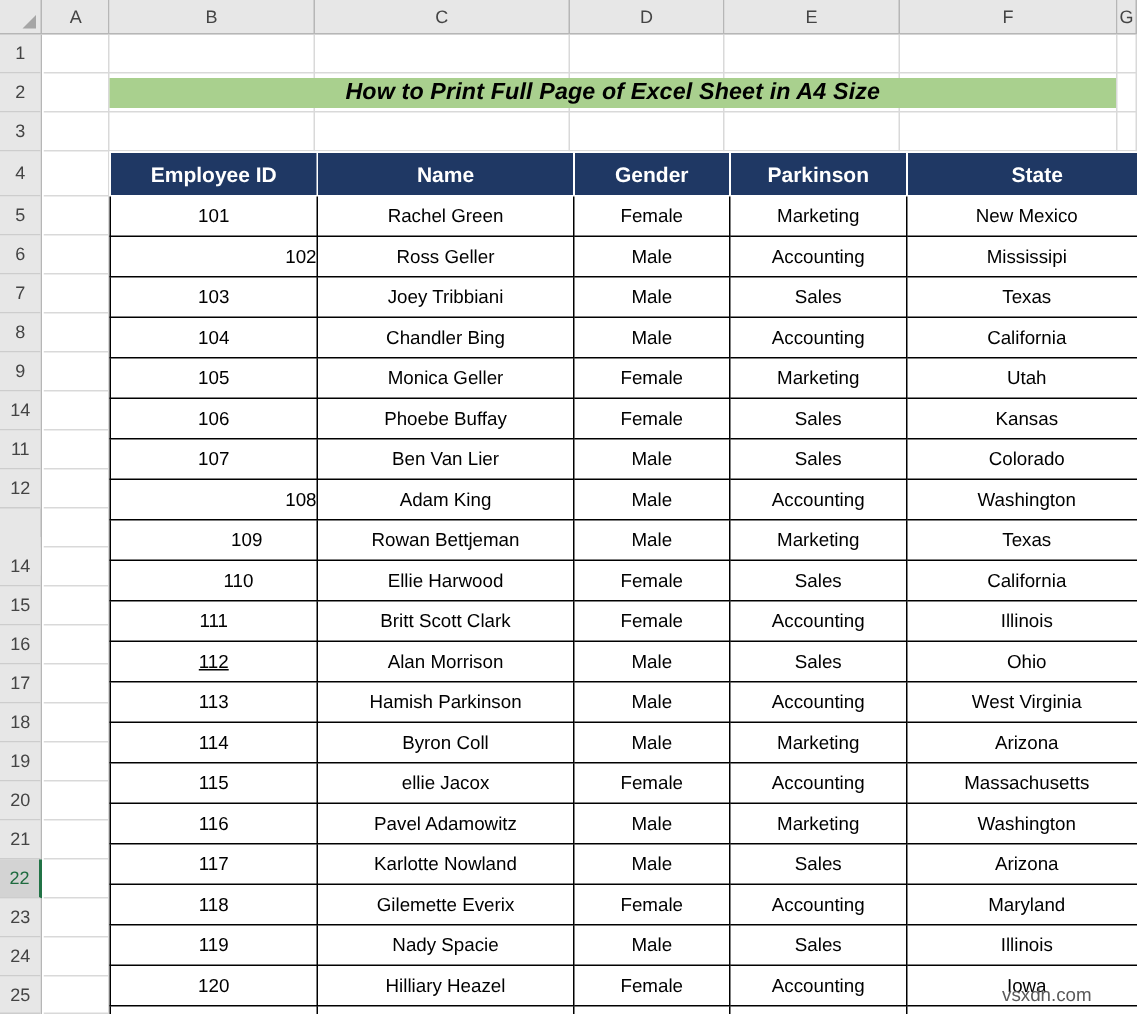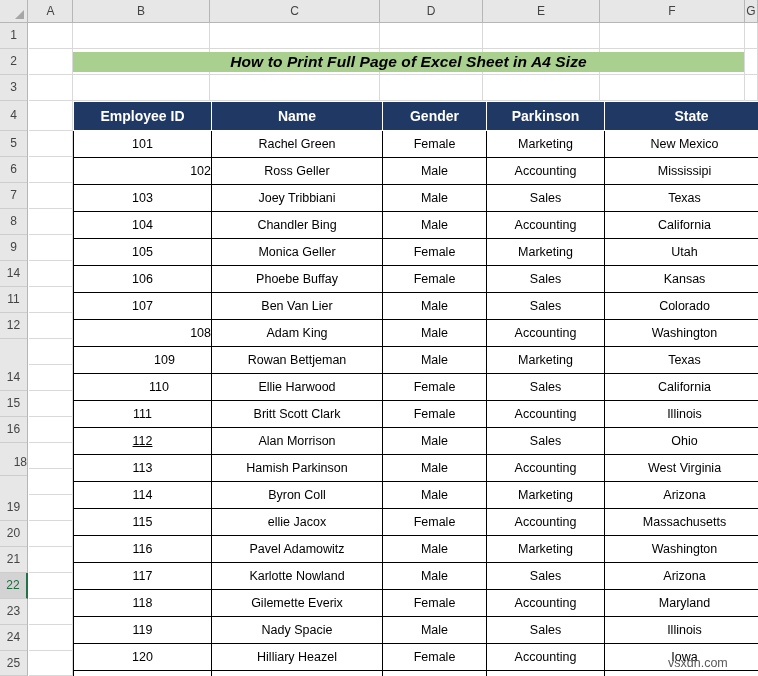--- a/index.html
+++ b/index.html
@@ -390,21 +390,21 @@
       <div class="row-head" style="top: 186px; height: 26px; line-height: 25px;">8</div>
       <div class="row-head" style="top: 212px; height: 26px; line-height: 25px;">9</div>
       <div class="row-head" style="top: 238px; height: 26px; line-height: 25px;">14</div>
       <div class="row-head" style="top: 264px; height: 26px; line-height: 25px;">11</div>
       <div class="row-head" style="top: 290px; height: 26px; line-height: 25px;">12</div>
       <div class="row-head" style="top: 335px; height: 26px; line-height: 25px;">13</div>
       <div class="row-head" style="top: 342px; height: 26px; line-height: 25px;">14</div>
       <div class="row-head" style="top: 368px; height: 26px; line-height: 25px;">15</div>
       <div class="row-head" style="top: 394px; height: 26px; line-height: 25px;">16</div>
       <div class="row-head" style="top: 420px; height: 26px; line-height: 25px;">17</div>
-      <div class="row-head" style="top: 427px; height: 26px; line-height: 25px; text-align: right;">18</div>
+      <div class="row-head" style="top: 446px; height: 26px; line-height: 25px;">18</div>
       <div class="row-head" style="top: 472px; height: 26px; line-height: 25px;">19</div>
       <div class="row-head" style="top: 498px; height: 26px; line-height: 25px;">20</div>
       <div class="row-head" style="top: 524px; height: 26px; line-height: 25px;">21</div>
       <div class="row-head selected" style="top: 550px; height: 26px; line-height: 25px;">22</div>
       <div class="row-head" style="top: 576px; height: 26px; line-height: 25px;">23</div>
       <div class="row-head" style="top: 602px; height: 26px; line-height: 25px;">24</div>
       <div class="row-head" style="top: 628px; height: 25px; line-height: 24px;">25</div>
     </div>
 
   <div class="col-header-strip" id="col-strip">

